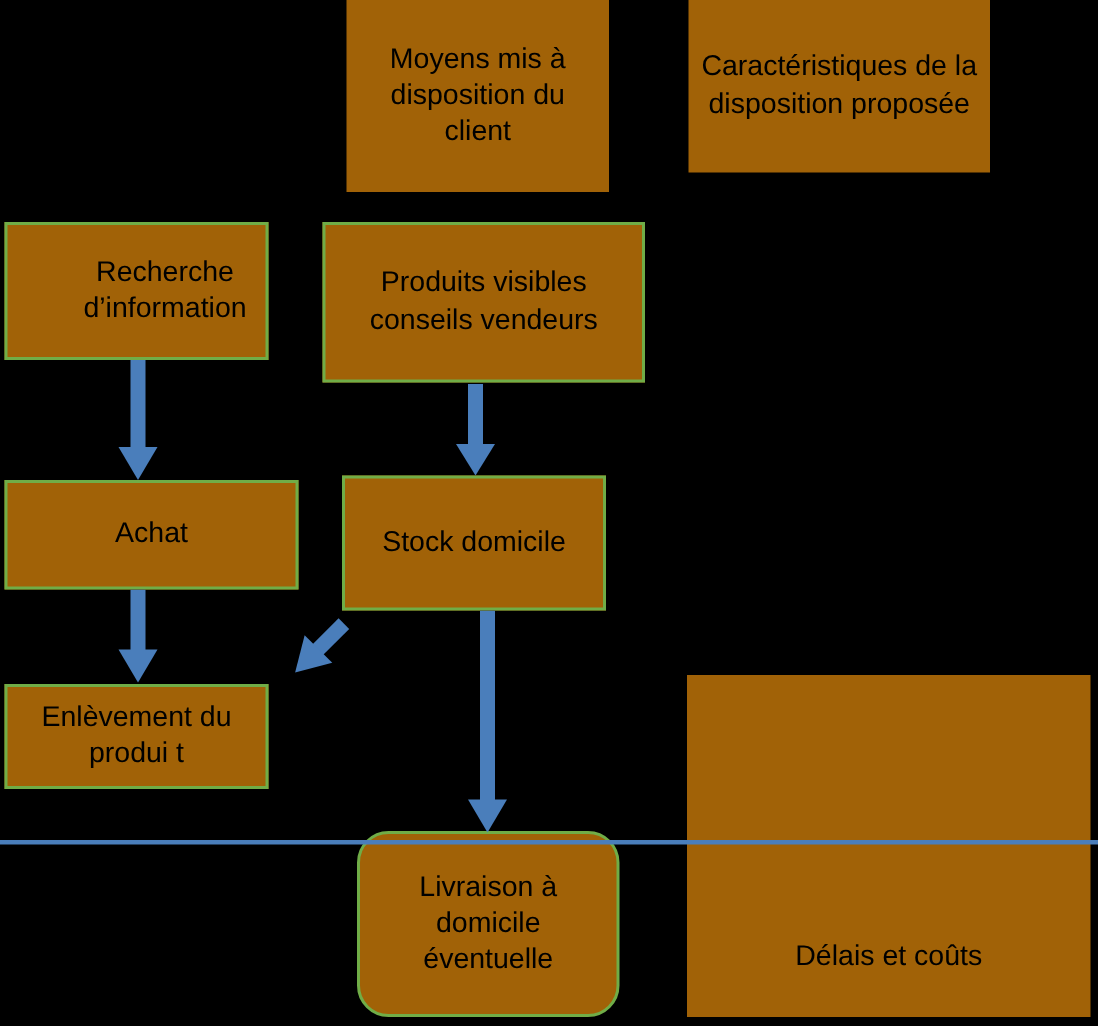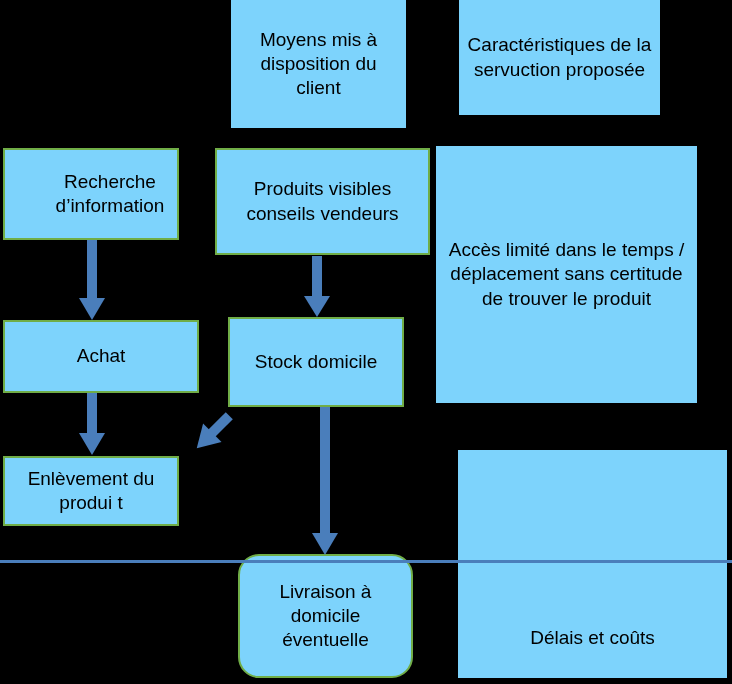--- a/index.html
+++ b/index.html
@@ -10,21 +10,21 @@
   #canvas {
     position: relative;
     width: 732px;
     height: 684px;
     background: #000000;
     overflow: hidden;
     font-family: "Liberation Sans", sans-serif;
   }
   .box {
     position: absolute;
-    background: #7dd3fc;
+    background: #a16207;
     color: #000000;
     display: flex;
     align-items: center;
     justify-content: center;
     text-align: center;
     box-sizing: border-box;
     font-size: 19px;
     line-height: 1.28;
     padding: 4px 6px;
   }
@@ -42,27 +42,26 @@
     background: #4A7EBB;
   }
 </style>
 </head>
 <body>
 
 <div id="canvas">
 
   <div class="box plain" style="left:231px; top:0px; width:175px; height:128px;">Moyens mis à disposition du client</div>
 
-  <div class="box plain" style="left:459px; top:0px; width:201px; height:115px;">Caractéristiques de la servuction proposée</div>
+  <div class="box plain" style="left:459px; top:0px; width:201px; height:115px;">Caractéristiques de la disposition proposée</div>
 
   <div class="box green" style="left:3px; top:148px; width:176px; height:92px;padding-left:44px;">Recherche d’information</div>
 
   <div class="box green" style="left:215px; top:148px; width:215px; height:107px;">Produits visibles conseils vendeurs</div>
 
-  <div class="box plain" style="left:436px; top:146px; width:261px; height:257px;">Accès limité dans le temps / déplacement sans certitude de trouver le produit</div>
 
   <div class="box green" style="left:3px; top:320px; width:196px; height:73px;">Achat</div>
 
   <div class="box green" style="left:228px; top:317px; width:176px; height:90px;">Stock domicile</div>
 
   <div class="box green" style="left:3px; top:456px; width:176px; height:70px;">Enlèvement du produi t</div>
 
   <div class="box plain" style="left:458px; top:450px; width:269px; height:228px; align-items:flex-end; padding-bottom:28px;">Délais et coûts</div>
 
   <div class="box green" style="left:238px; top:554px; width:175px; height:124px;border-radius:21px;">Livraison à domicile éventuelle</div>

